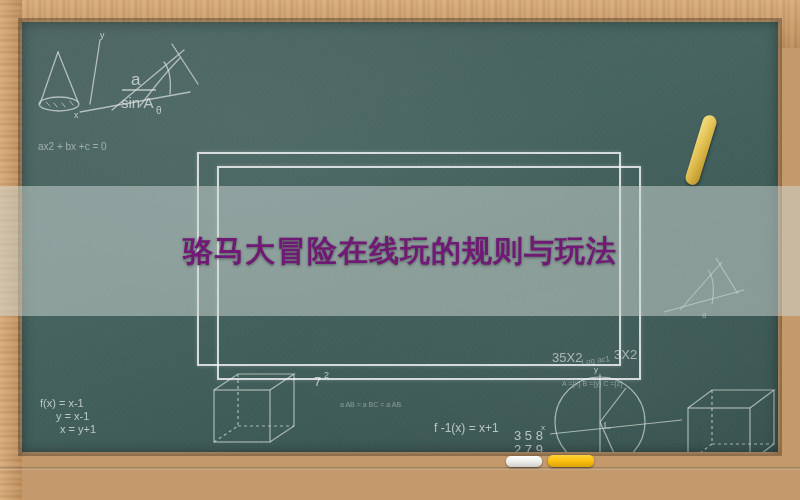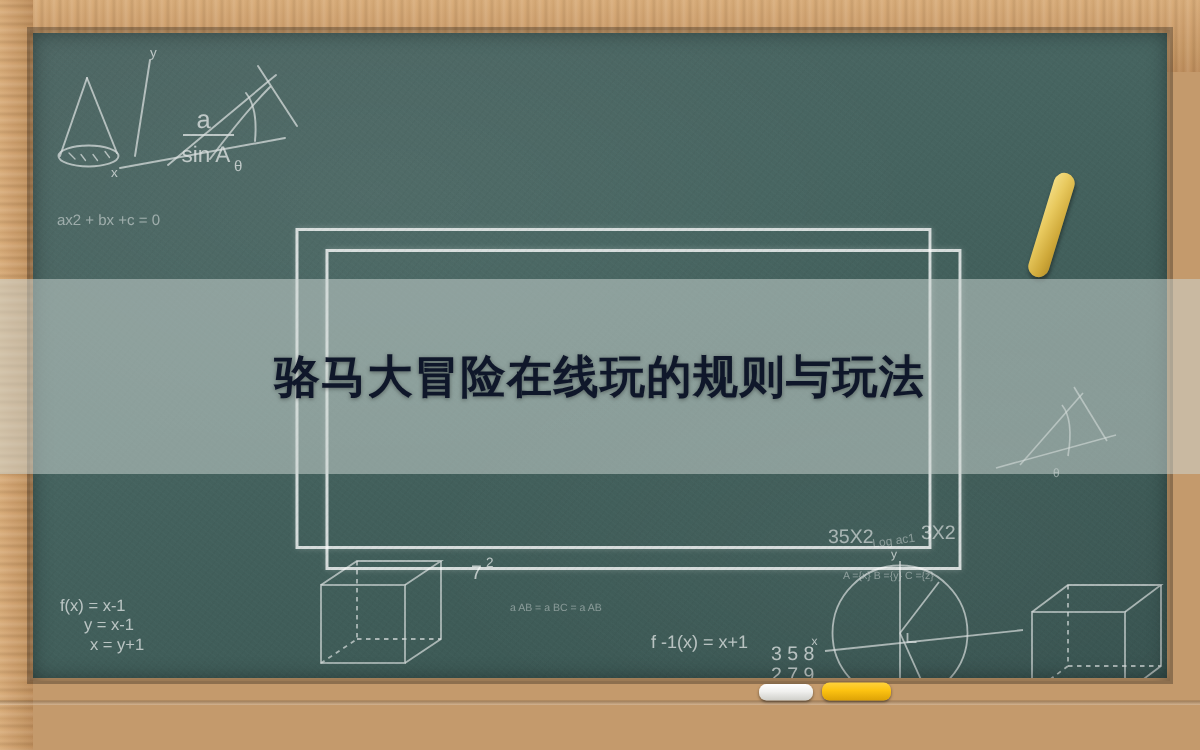--- a/index.html
+++ b/index.html
@@ -126,21 +126,21 @@
 
   
   .title {
     position: absolute;
     left: 0; top: 186px;
     width: 800px; height: 130px;
     display: flex;
     align-items: center;
     justify-content: center;
     z-index: 9;
-    color: #0f172a;
+    color: #701a75;
     font-size: 30px;
     font-weight: 700;
     letter-spacing: 1px;
     text-shadow: 0 1px 3px rgba(0,0,0,0.40);
     font-family: "Liberation Sans", "DejaVu Sans", sans-serif;
     white-space: nowrap;
   }
 
   
   .chalk-stick {

